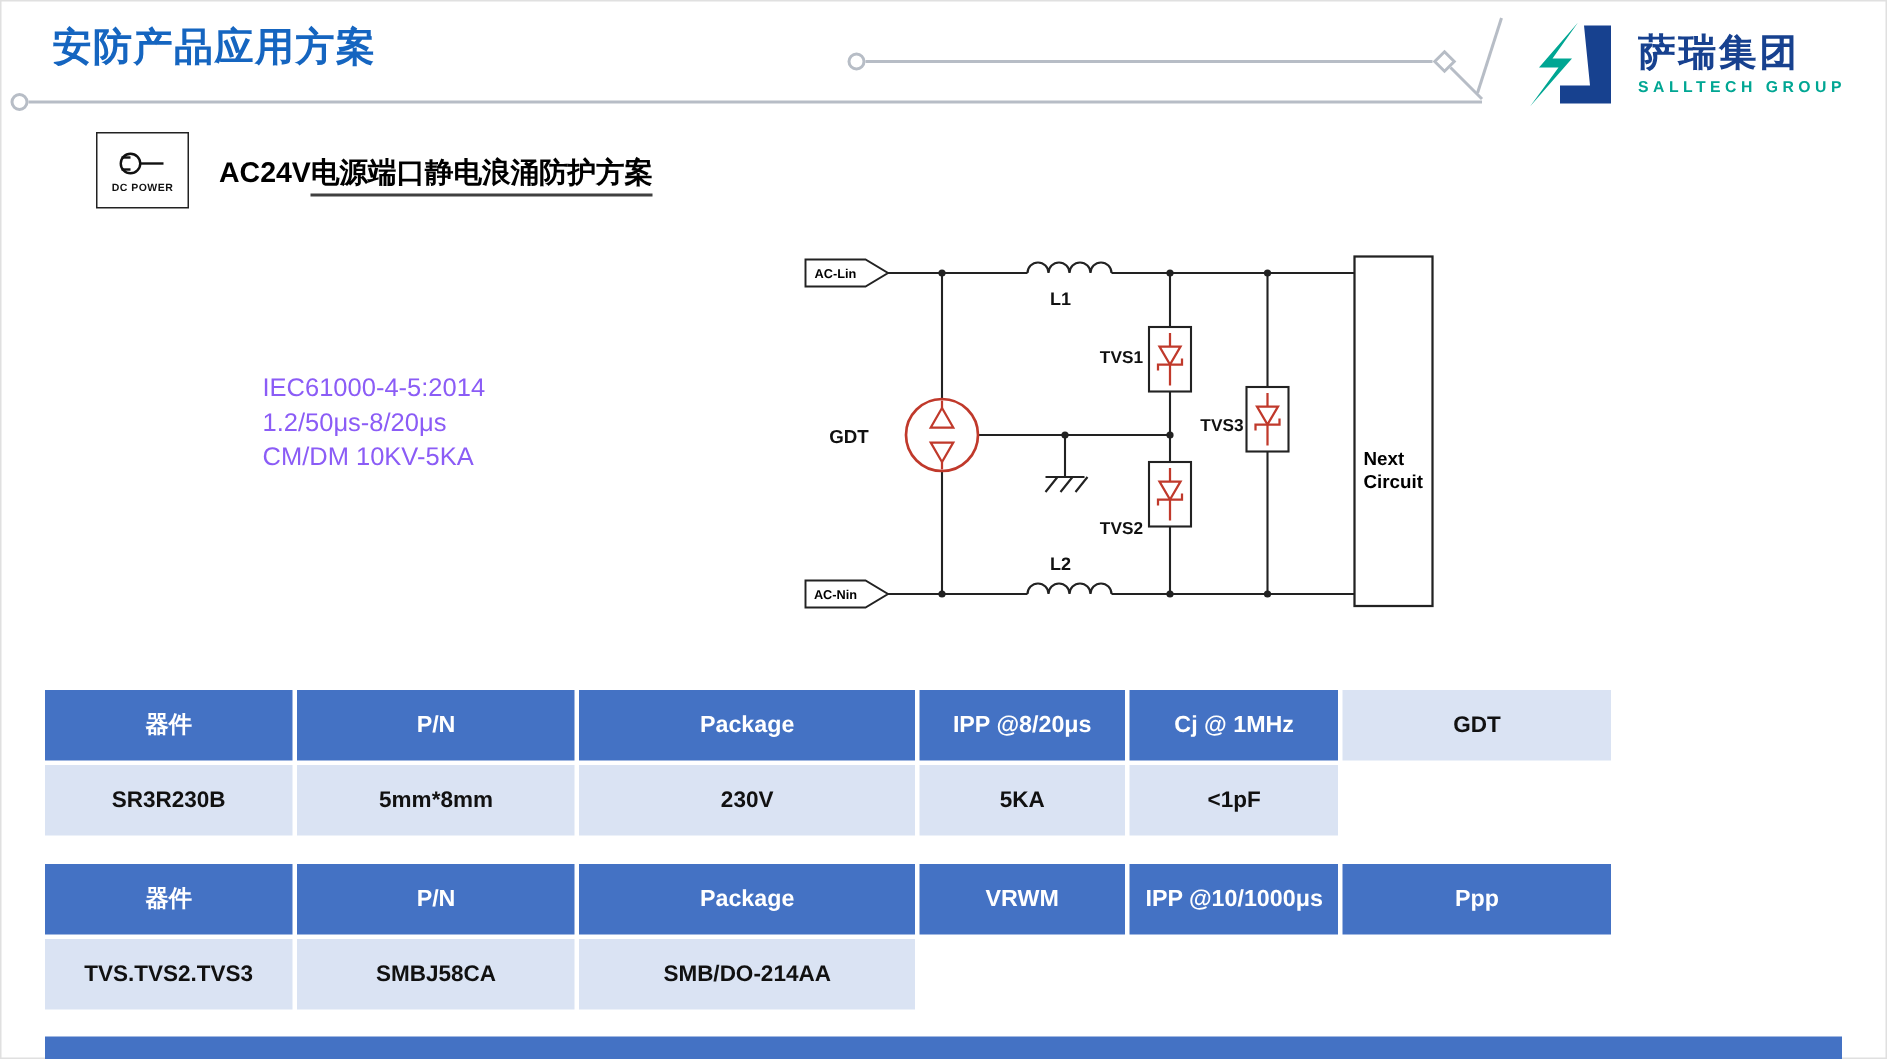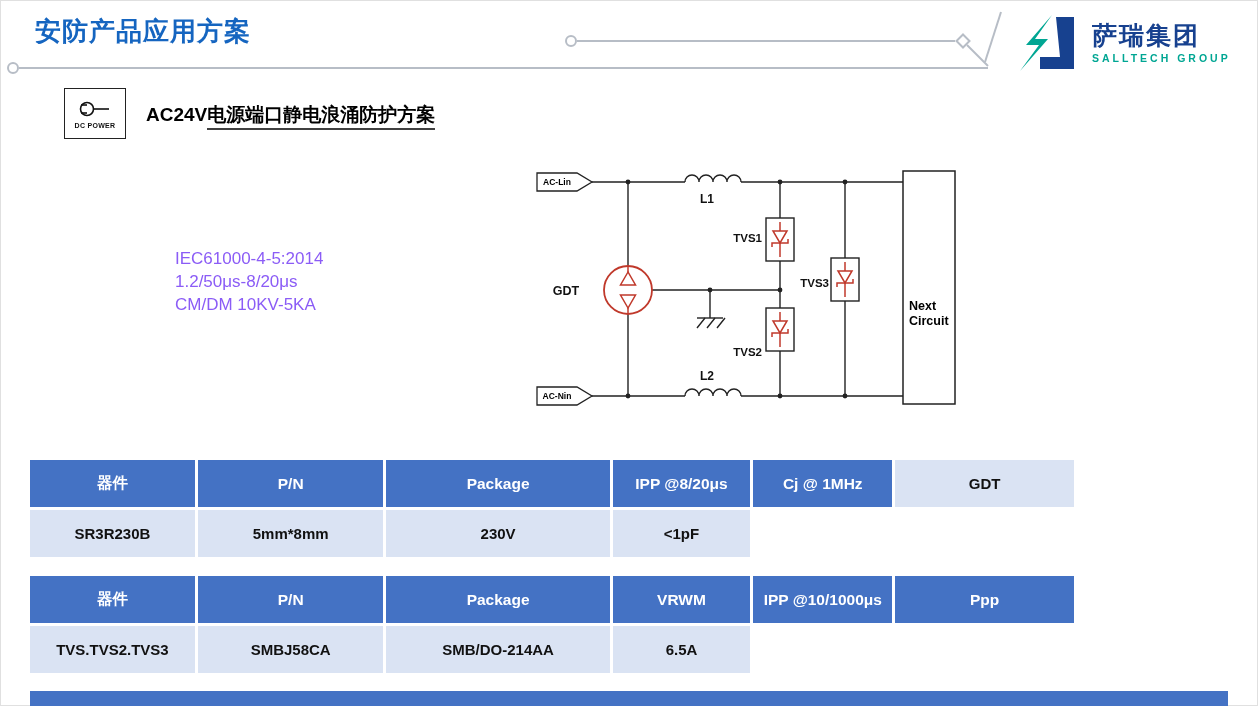--- a/index.html
+++ b/index.html
@@ -180,29 +180,29 @@
 <div class="abs spec-table tbl1">
   <div class="th">器件</div>
   <div class="th">P/N</div>
   <div class="th">Package</div>
   <div class="th">IPP @8/20μs</div>
   <div class="th">Cj @ 1MHz</div>
   <div class="td">GDT</div>
   <div class="td">SR3R230B</div>
   <div class="td">5mm*8mm</div>
   <div class="td">230V</div>
+  <div class="td">5KA</div>
   <div class="td">&lt;1pF</div>
 </div>
 
 <div class="abs spec-table tbl2">
   <div class="th">器件</div>
   <div class="th">P/N</div>
   <div class="th">Package</div>
   <div class="th">VRWM</div>
   <div class="th">IPP @10/1000μs</div>
   <div class="th">Ppp</div>
   <div class="td">TVS.TVS2.TVS3</div>
   <div class="td">SMBJ58CA</div>
   <div class="td">SMB/DO-214AA</div>
-  <div class="td">6.5A</div>
 </div>
 
 <div class="abs footer-bar"></div>
 
 </body></html>

